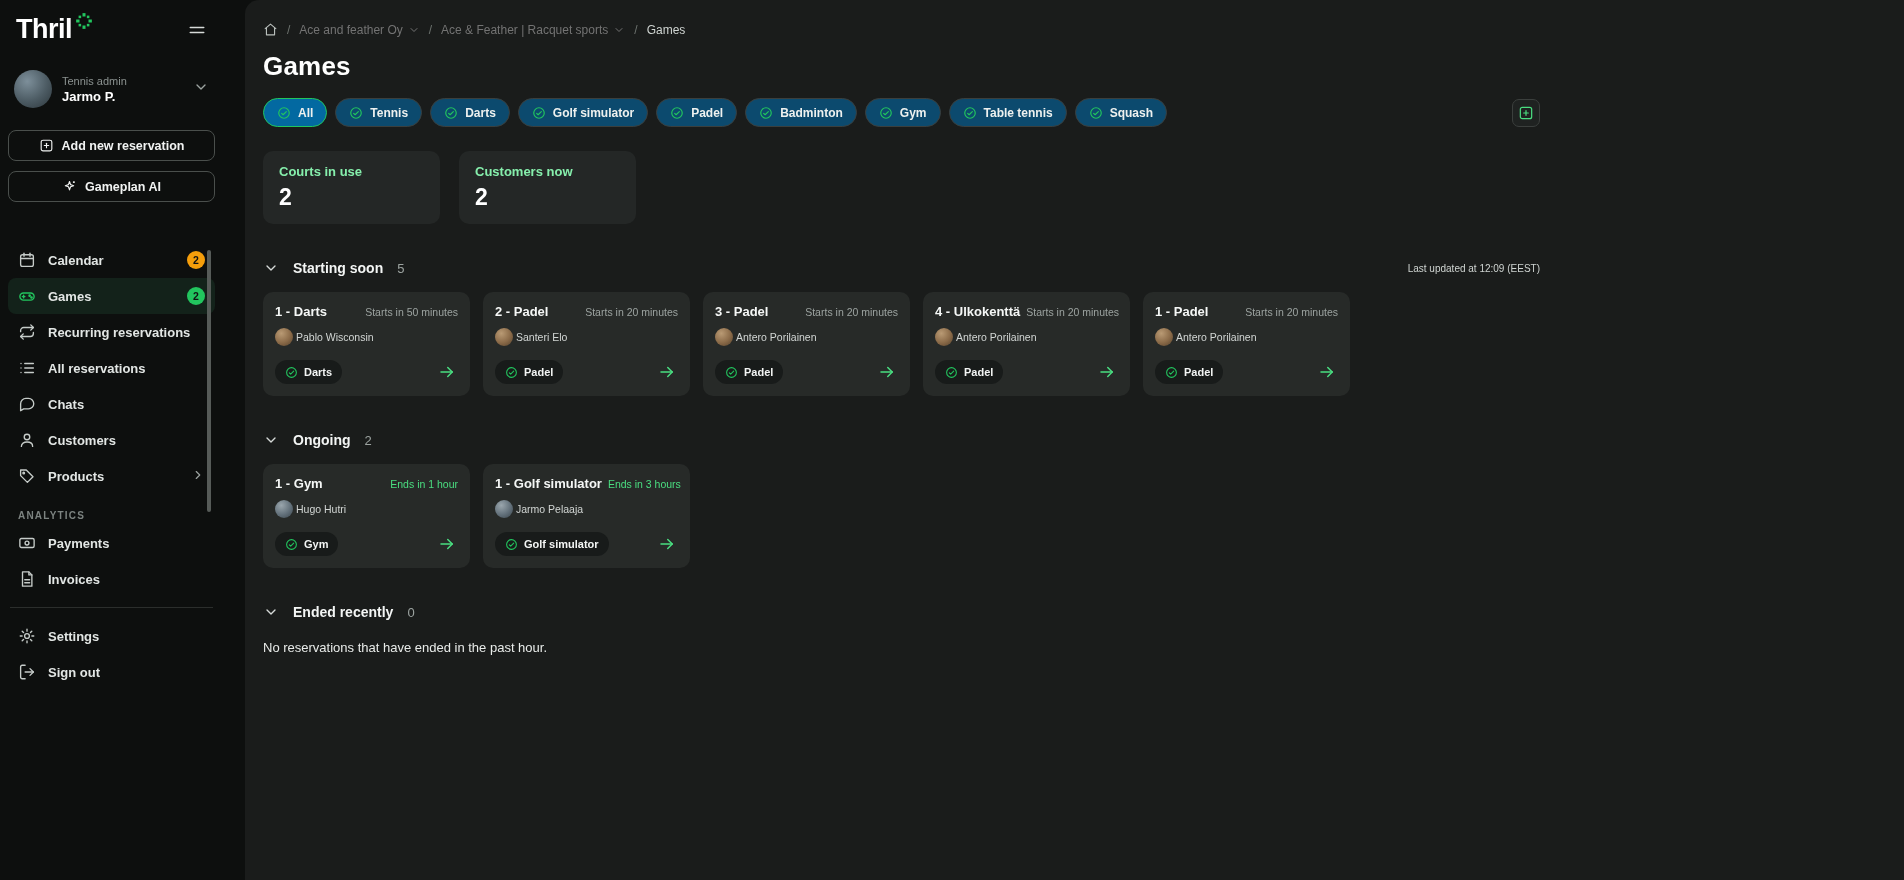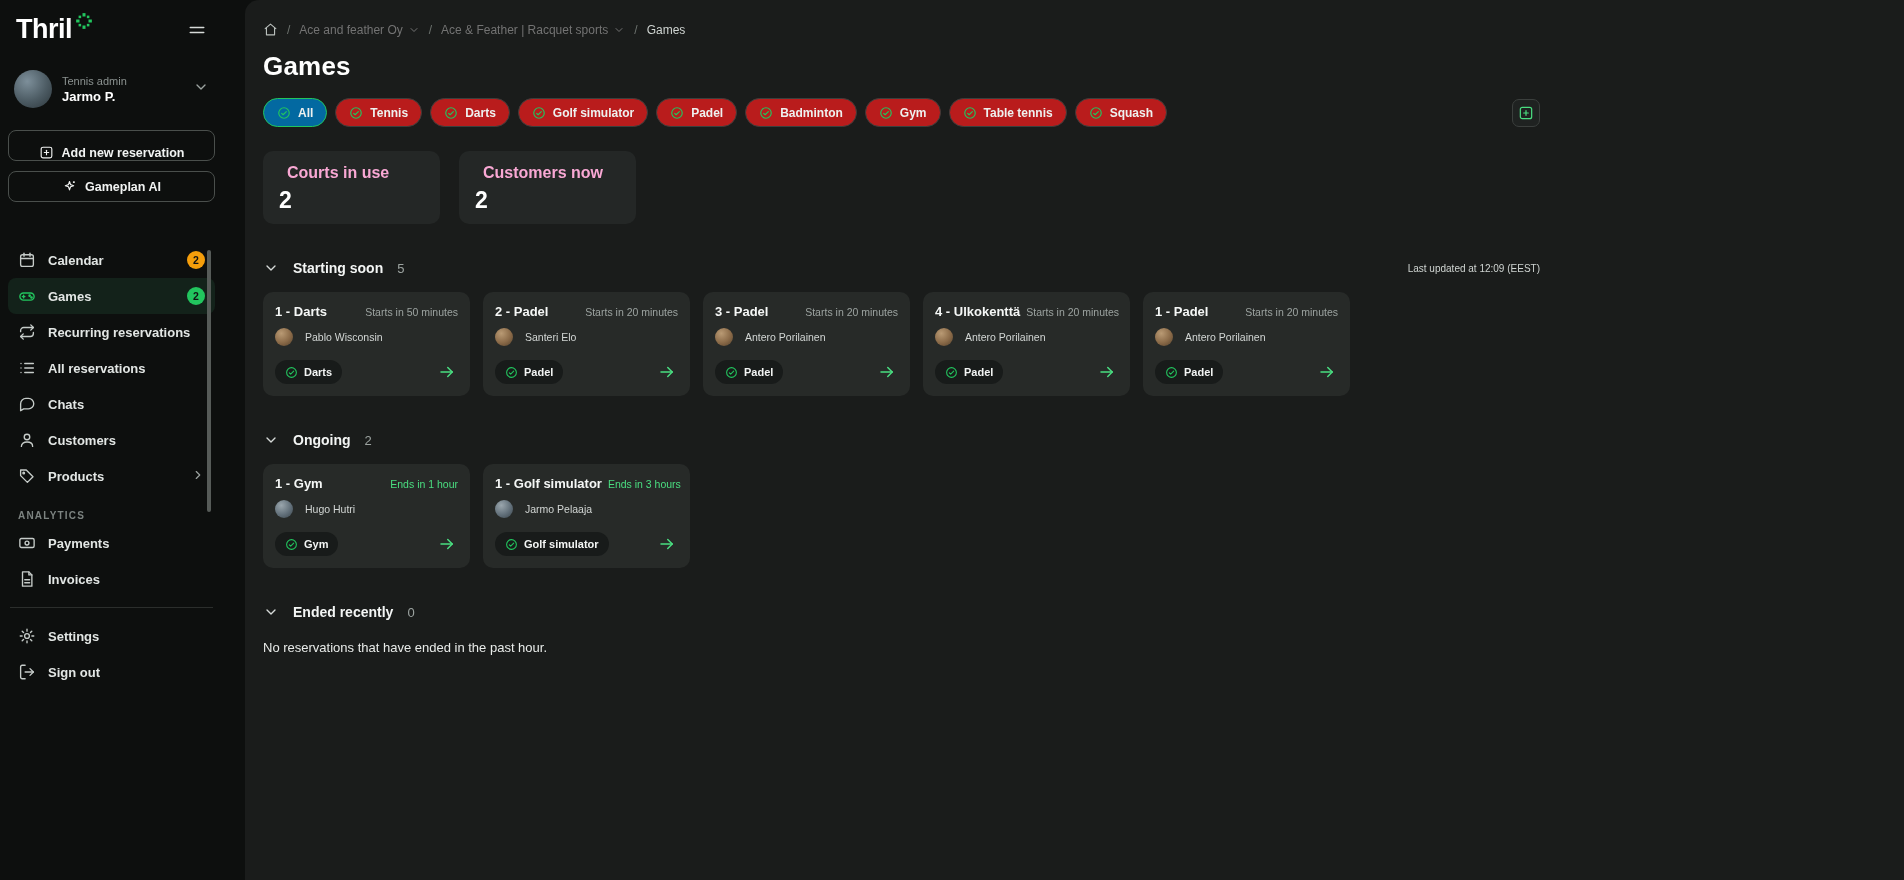--- a/index.html
+++ b/index.html
@@ -21,21 +21,21 @@
   .avatar { width:38px; height:38px; border-radius:50%; flex:none;
             background:radial-gradient(circle at 35% 30%, #7d8f9a 0%, #4c5b63 55%, #2c363b 100%); }
   .profile-texts { display:flex; flex-direction:column; gap:2px; }
   .profile-role { font-size:11px; color:#8b9290; }
   .profile-name { font-size:13px; font-weight:700; color:#ffffff; }
   .profile-chevron { margin-left:auto; color:#9ca3a0; }
 
   .side-btn { width:100%; height:31px; margin-top:10px; display:flex; align-items:center; justify-content:center; gap:8px;
               background:transparent; border:1px solid #4a4f4c; border-radius:8px; color:#f1f3f2;
               font-size:12.5px; font-weight:700; cursor:pointer; font-family:inherit; }
-  .side-btn:first-of-type { margin-top:18px;align-items:flex-end; }
+  .side-btn:first-of-type { margin-top:18px; }
 
   nav { margin-top:40px; }
   .nav-item { height:36px; display:flex; align-items:center; gap:12px; padding:0 10px; border-radius:8px;
               color:#e2e6e4; font-size:13px; font-weight:600; cursor:pointer; }
   .nav-item .icon { color:#c6ccc9; }
   .nav-item.active { background:#13221a; }
   .nav-item.active .icon { color:#22c55e; }
   .badge { margin-left:auto; min-width:18px; height:18px; padding:0 5px; border-radius:9px; font-size:10.5px; font-weight:700;
            display:flex; align-items:center; justify-content:center; color:#101312; }
   .badge.orange { background:#f59e0b; }
@@ -54,45 +54,45 @@
   .breadcrumb { display:flex; align-items:center; gap:9px; font-size:12px; color:#9ca3a0; }
   .crumb { display:flex; align-items:center; gap:5px; color:#737373; cursor:pointer; }
   .crumb.current { color:#cfd4d1; cursor:default; }
   .crumb-sep { color:#6d736f; }
   .crumb .icon { color:#b9bfbc; }
 
   .page-title { margin-top:14px; font-size:26px; font-weight:700; color:#ffffff; letter-spacing:0.2px; }
 
   .chips-row { display:flex; align-items:center; gap:8px; margin-top:16px; }
   .chip { height:29px; display:inline-flex; align-items:center; gap:7px; padding:0 13px; border-radius:15px;
-          background:#b91c1c; border:1px solid #3b3f3d; color:#eef1ef; font-size:12px; font-weight:700;
+          background:#0c4a6e; border:1px solid #3b3f3d; color:#eef1ef; font-size:12px; font-weight:700;
           cursor:pointer; font-family:inherit; white-space:nowrap; }
   .chip .icon { color:#22c55e; }
   .chip.active { border-color:#22c55e; background:#0369a1; }
   .add-square { margin-left:auto; width:28px; height:28px; border-radius:7px; background:#1f2221; border:1px solid #3b3f3d;
                 color:#4ade80; display:flex; align-items:center; justify-content:center; cursor:pointer; }
 
   .stats-row { display:flex; gap:19px; margin-top:24px; }
   .stat-card { width:177px; height:73px; background:#242726; border-radius:10px; padding:13px 16px; }
-  .stat-label { font-size:16px; font-weight:600; color:#f9a8d4;margin-left:8px; }
+  .stat-label { font-size:13px; font-weight:600; color:#86efac; }
   .stat-value { font-size:23px; font-weight:700; color:#ffffff; margin-top:5px; }
 
   .section-head { display:flex; align-items:center; gap:14px; margin-top:36px; }
   .section-head .chev { color:#d6dad8; cursor:pointer; display:flex; }
   .section-title { font-size:14px; font-weight:700; color:#f3f5f4; }
   .section-count { font-size:13px; color:#9ca3a0; }
   .last-updated { margin-left:auto; font-size:10px; color:#cfd4d1; }
 
   .cards-row { display:flex; gap:13px; margin-top:16px; }
   .res-card { width:207px; height:104px; background:#272a28; border-radius:10px; padding:12px; display:flex; flex-direction:column; cursor:pointer; }
   .res-top { display:flex; align-items:baseline; justify-content:space-between; gap:6px; }
   .res-title { font-size:13px; font-weight:700; color:#f5f7f6; white-space:nowrap; }
   .res-time { font-size:10.5px; color:#9ca3a0; white-space:nowrap; }
   .res-card.ongoing .res-time { color:#4ade80; }
-  .res-customer { display:flex; align-items:center; gap:12px; margin-top:9px; }
+  .res-customer { display:flex; align-items:center; gap:3px; margin-top:9px; }
   .res-avatar { width:18px; height:18px; border-radius:50%; flex:none;
                 background:radial-gradient(circle at 35% 30%, #b99a74 0%, #8a6a48 55%, #53402b 100%); }
   .res-avatar.gray { background:radial-gradient(circle at 35% 30%, #9aa6ad 0%, #62707a 55%, #39434a 100%); }
   .res-name { font-size:10.5px; color:#d2d6d4; }
   .res-bottom { margin-top:auto; display:flex; align-items:center; justify-content:space-between; }
   .res-tag { display:inline-flex; align-items:center; gap:6px; height:24px; padding:0 10px; border-radius:12px;
              background:#181b1a; color:#f3f5f4; font-size:11px; font-weight:700; }
   .res-tag .icon { color:#22c55e; }
   .res-arrow { color:#4ade80; display:flex; cursor:pointer; background:none; border:none; padding:2px; }
 

